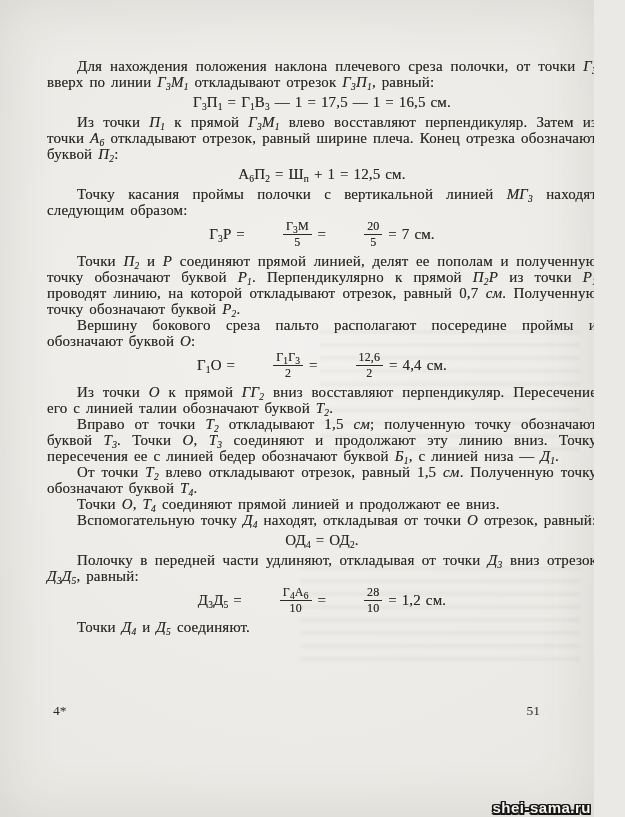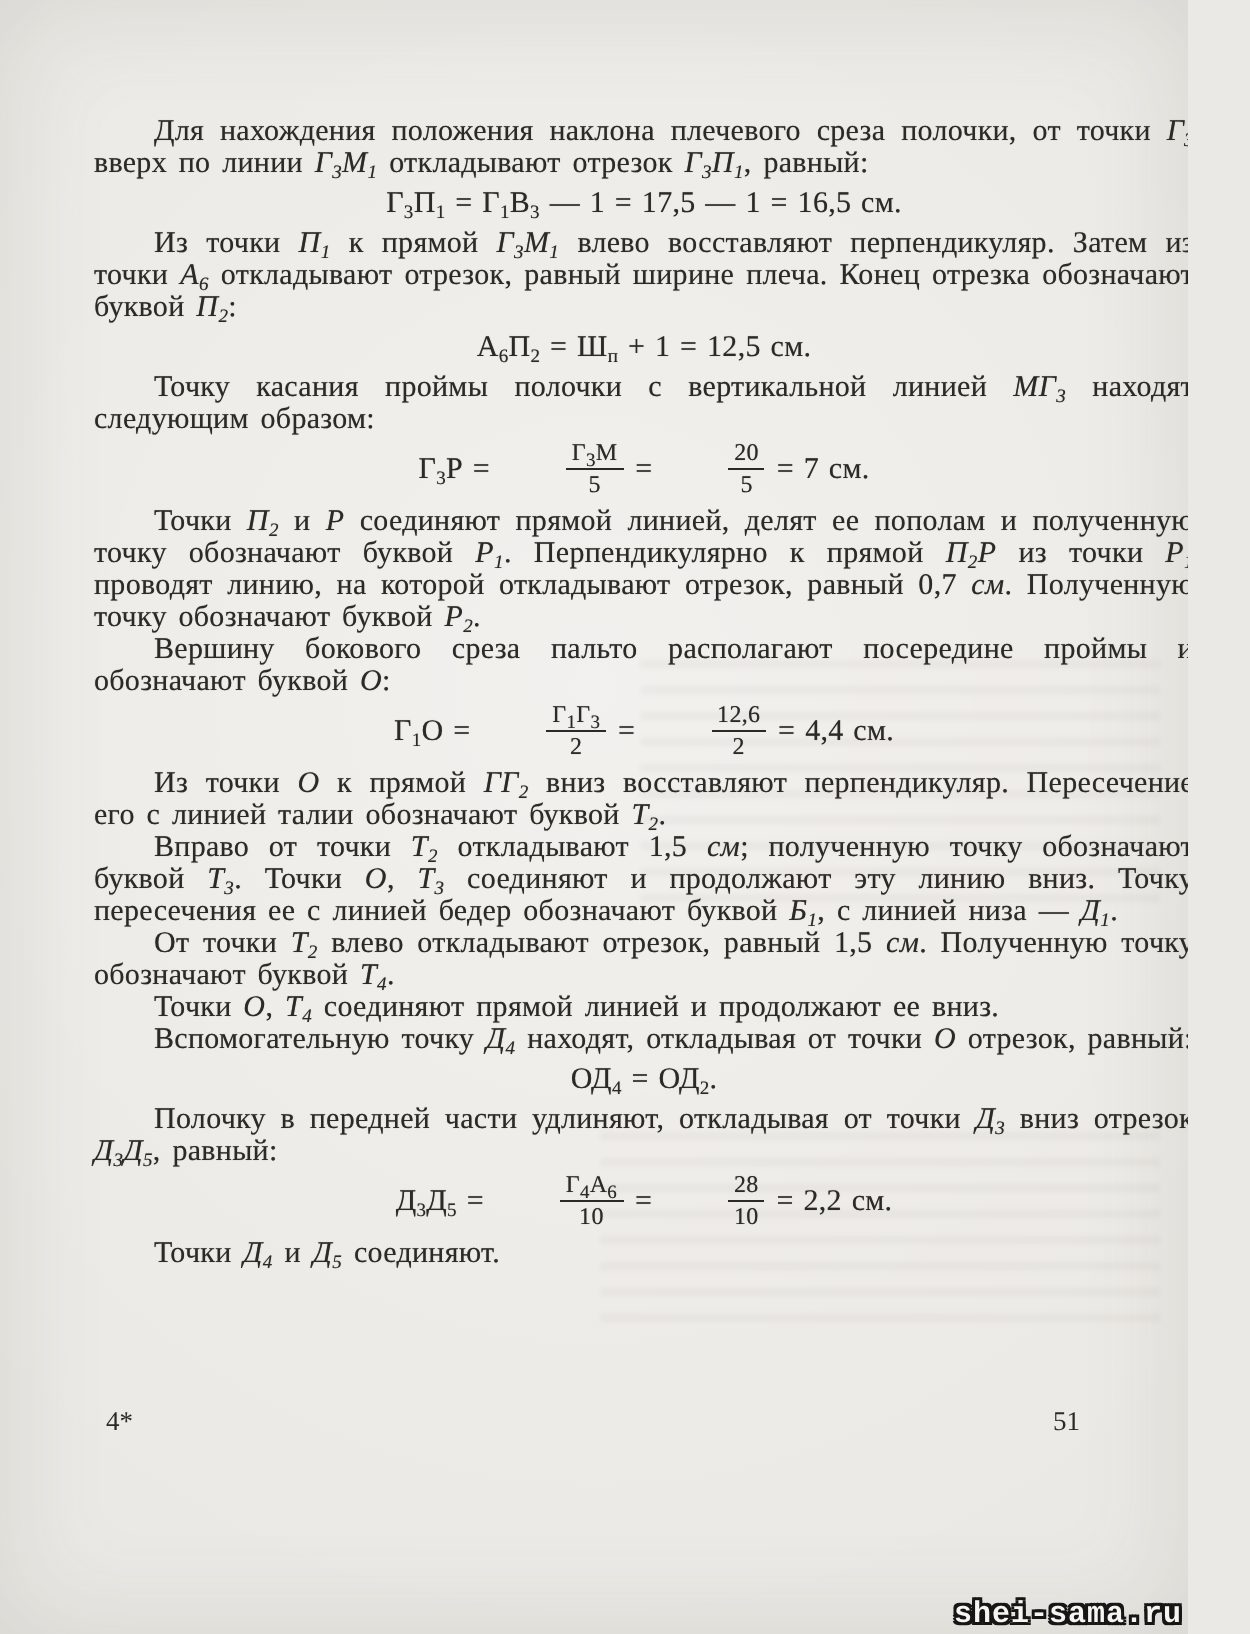--- a/index.html
+++ b/index.html
@@ -50,21 +50,21 @@
   .footer {
     position:absolute; left:47px; top:703px; width:550px;
     display:flex; justify-content:space-between;
     font-size:13.5px; color:var(--ink);
   }
   .footer .sig { padding-left:6px; }
   .footer .pageno { padding-right:57px; }
 
   .watermark {
     position:absolute; right:3px; bottom:1px;
-    font-family:Liberation Mono, monospace;
+    font-family:Liberation Sans, sans-serif;
     font-weight:bold; font-size:15px; letter-spacing:.5px;
     color:#f6f5f1;
     text-shadow:
       -1.5px -1.5px 0 #161616, 1.5px -1.5px 0 #161616,
       -1.5px  1.5px 0 #161616, 1.5px  1.5px 0 #161616,
       -1.5px  0    0 #161616, 1.5px  0    0 #161616,
        0   -1.5px  0 #161616, 0      1.5px 0 #161616;
   }
 </style>
 </head>
@@ -84,21 +84,21 @@
       <p class="para">Точки <i>П<sub>2</sub></i> и <i>Р</i> соединяют прямой линией, делят ее пополам и полученную точку обозначают буквой <i>Р<sub>1</sub></i>. Перпендикулярно к прямой <i>П<sub>2</sub>Р</i> из точки <i>Р<sub>1</sub></i> проводят линию, на которой откладывают отрезок, равный 0,7 <i>см</i>. Полученную точку обозначают буквой <i>Р<sub>2</sub></i>.</p>
       <p class="para">Вершину бокового среза пальто располагают посередине проймы и обозначают буквой <i>О</i>:</p>
       <div class="formula"><span>Г<sub>1</sub>О = </span><span class="frac"><span class="num">Г<sub>1</sub>Г<sub>3</sub></span><span class="den">2</span></span><span> = </span><span class="frac"><span class="num">12,6</span><span class="den">2</span></span><span> = 4,4 см.</span></div>
       <p class="para">Из точки <i>О</i> к прямой <i>ГГ<sub>2</sub></i> вниз восставляют перпендикуляр. Пересечение его с линией талии обозначают буквой <i>Т<sub>2</sub></i>.</p>
       <p class="para">Вправо от точки <i>Т<sub>2</sub></i> откладывают 1,5 <i>см</i>; полученную точку обозначают буквой <i>Т<sub>3</sub></i>. Точки <i>О</i>, <i>Т<sub>3</sub></i> соединяют и продолжают эту линию вниз. Точку пересечения ее с линией бедер обозначают буквой <i>Б<sub>1</sub></i>, с линией низа — <i>Д<sub>1</sub></i>.</p>
       <p class="para">От точки <i>Т<sub>2</sub></i> влево откладывают отрезок, равный 1,5 <i>см</i>. Полученную точку обозначают буквой <i>Т<sub>4</sub></i>.</p>
       <p class="para">Точки <i>О</i>, <i>Т<sub>4</sub></i> соединяют прямой линией и продолжают ее вниз.</p>
       <p class="para">Вспомогательную точку <i>Д<sub>4</sub></i> находят, откладывая от точки <i>О</i> отрезок, равный:</p>
       <div class="formula"><span>ОД<sub>4</sub> = ОД<sub>2</sub>.</span></div>
       <p class="para">Полочку в передней части удлиняют, откладывая от точки <i>Д<sub>3</sub></i> вниз отрезок <i>Д<sub>3</sub>Д<sub>5</sub></i>, равный:</p>
-      <div class="formula"><span>Д<sub>3</sub>Д<sub>5</sub> = </span><span class="frac"><span class="num">Г<sub>4</sub>А<sub>6</sub></span><span class="den">10</span></span><span> = </span><span class="frac"><span class="num">28</span><span class="den">10</span></span><span> = 2,2 см.</span></div>
+      <div class="formula"><span>Д<sub>3</sub>Д<sub>5</sub> = </span><span class="frac"><span class="num">Г<sub>4</sub>А<sub>6</sub></span><span class="den">10</span></span><span> = </span><span class="frac"><span class="num">28</span><span class="den">10</span></span><span> = 1,2 см.</span></div>
       <p class="para">Точки <i>Д<sub>4</sub></i> и <i>Д<sub>5</sub></i> соединяют.</p>
     </div>
 
   <div class="footer">
     <span class="sig">4*</span>
     <span class="pageno">51</span>
   </div>
 
   <div class="watermark">shei-sama.ru</div>
 </div>

